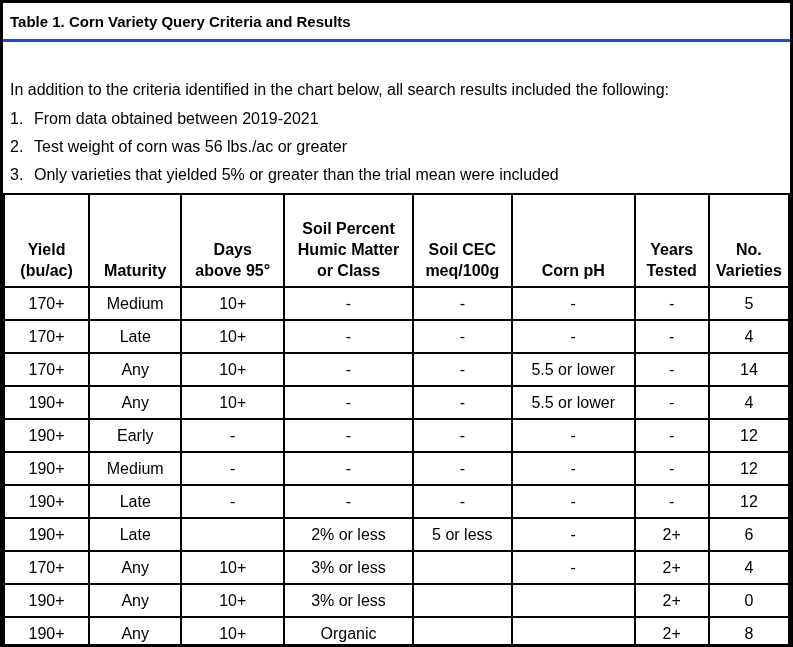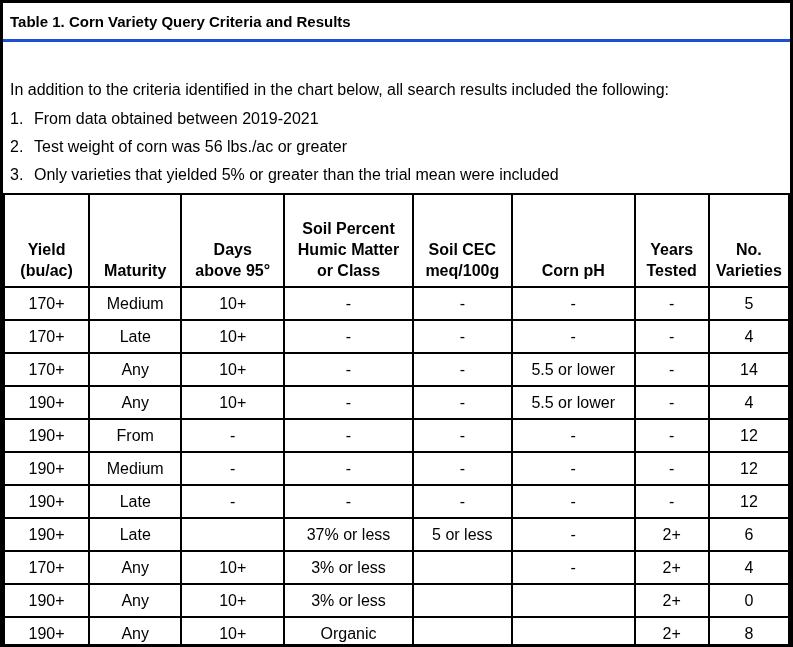--- a/index.html
+++ b/index.html
@@ -164,21 +164,21 @@
           <td>Any</td>
           <td>10+</td>
           <td>-</td>
           <td>-</td>
           <td>5.5 or lower</td>
           <td>-</td>
           <td>4</td>
         </tr>
         <tr>
           <td>190+</td>
-          <td>From</td>
+          <td>Early</td>
           <td>-</td>
           <td>-</td>
           <td>-</td>
           <td>-</td>
           <td>-</td>
           <td>12</td>
         </tr>
         <tr>
           <td>190+</td>
           <td>Medium</td>
@@ -196,21 +196,21 @@
           <td>-</td>
           <td>-</td>
           <td>-</td>
           <td>-</td>
           <td>12</td>
         </tr>
         <tr>
           <td>190+</td>
           <td>Late</td>
           <td></td>
-          <td>37% or less</td>
+          <td>2% or less</td>
           <td>5 or less</td>
           <td>-</td>
           <td>2+</td>
           <td>6</td>
         </tr>
         <tr>
           <td>170+</td>
           <td>Any</td>
           <td>10+</td>
           <td>3% or less</td>

